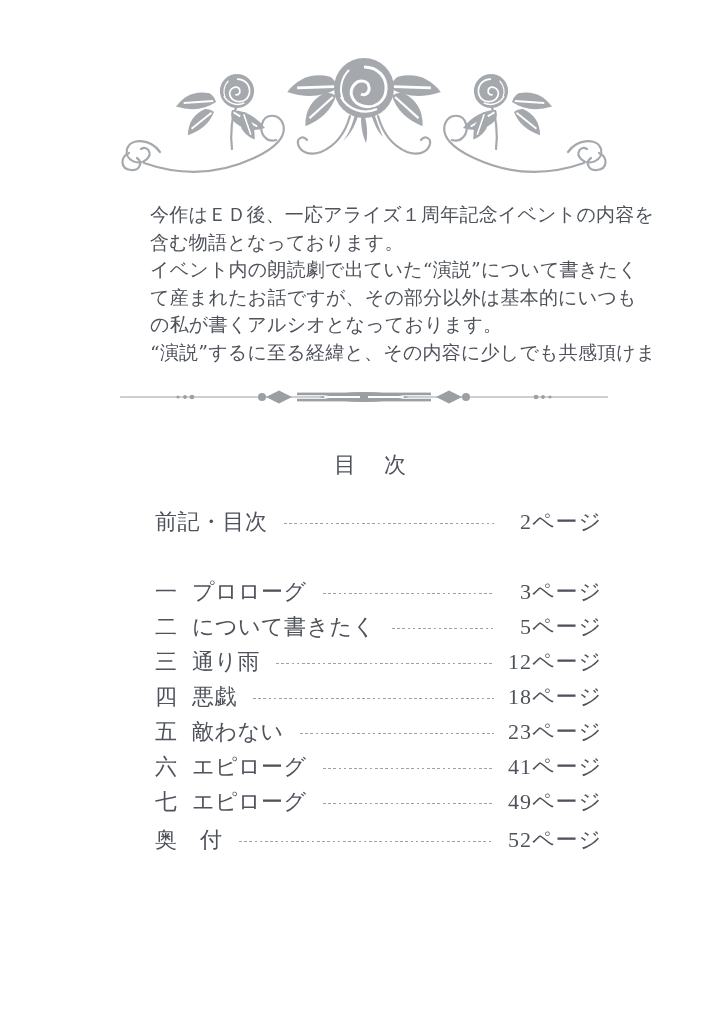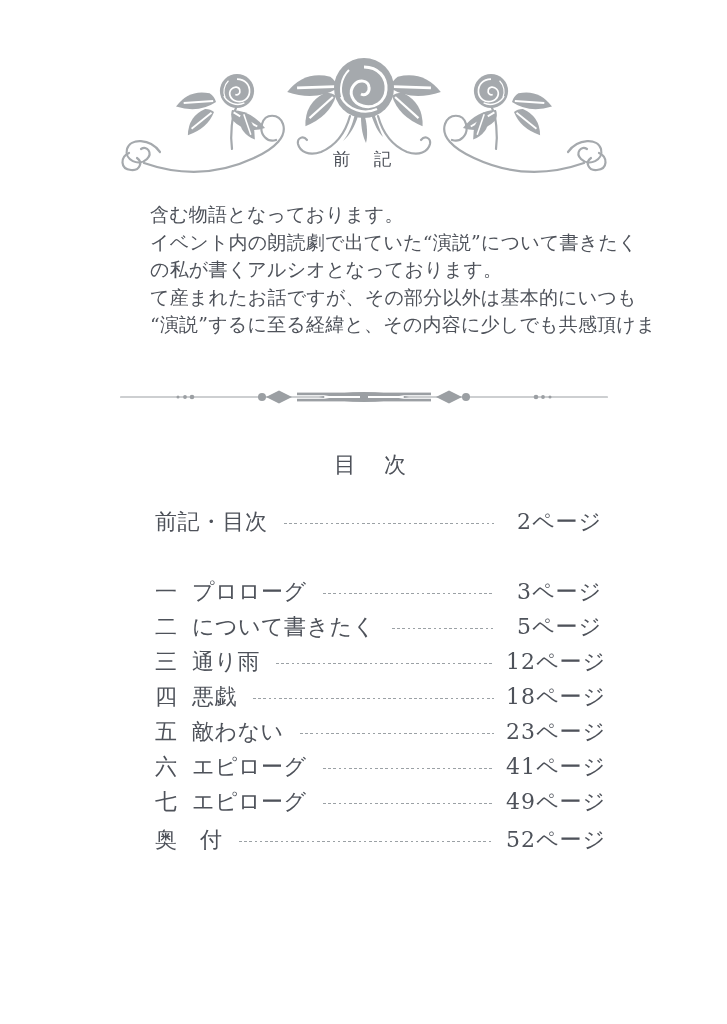--- a/index.html
+++ b/index.html
@@ -26,21 +26,21 @@
     font-size:22px; letter-spacing:3px;
   }
   .toc { position:absolute; left:155px; top:511px; width:447px; font-size:22px; }
   .toc-row { display:flex; align-items:center; height:22px; }
   .toc-num { flex:none; width:37px; }
   .toc-title { flex:none; white-space:nowrap; letter-spacing:0.5px; }
   .leader {
     flex:1 1 auto; height:1.4px; margin:3px 12px 0 16px;
     background:repeating-linear-gradient(90deg, var(--leader,#9aa0a4) 0 2.6px, transparent 2.6px 5.2px);
   }
-  .toc-page { flex:none; width:96px; text-align:right; letter-spacing:1px; white-space:nowrap; }
+  .toc-page { flex:none; width:96px; text-align:right; letter-spacing:1px; white-space:nowrap;font-family:Liberation Serif, serif; }
   .toc-front { margin-bottom:48px; }
   .toc-chapter { margin-bottom:13px; }
   .toc-back { margin-top:16px; }
 </style>
 </head>
 <body>
 
 <div class="page" style="--ornament: #a5a9ad; --divider: #9b9fa3; --leader: #9ba1a5; --text: #4e525a;">
 
   <svg class="ornament" viewBox="0 0 500 138" aria-hidden="true">
@@ -79,27 +79,27 @@
     <use href="#halfC"></use>
     <use href="#halfC" transform="translate(500 0) scale(-1 1)"></use>
     <g fill="currentColor">
       <path d="M241 64 C238 76 234 85 229 91 C236 85 241 76 244 66 Z"></path>
       <path d="M247 67 C247 78 249 87 252 93 C254 86 253 74 251 67 Z"></path>
       <path d="M257 64 C260 74 264 82 269 87 C265 78 262 69 260 63 Z"></path>
     </g>
     <use href="#rose" transform="translate(250 38)"></use>
   </svg>
 
-  <div class="preface-heading">前　記</div>
 
   <div class="preface-body">
+      <div>今作はＥＤ後、一応アライズ１周年記念イベントの内容を</div>
       <div>含む物語となっております。</div>
       <div>イベント内の朗読劇で出ていた“演説”について書きたく</div>
+      <div>て産まれたお話ですが、その部分以外は基本的にいつも</div>
       <div>の私が書くアルシオとなっております。</div>
-      <div>て産まれたお話ですが、その部分以外は基本的にいつも</div>
       <div>“演説”するに至る経緯と、その内容に少しでも共感頂けま</div>
     </div>
 
   <svg class="divider" viewBox="0 0 492 24" aria-hidden="true">
     <g fill="currentColor">
       <rect x="2" y="11.4" width="488" height="1.2" rx="0.6"></rect>
       <circle cx="60" cy="12" r="1.5"></circle>
         <circle cx="67" cy="12" r="1.9"></circle>
         <circle cx="74" cy="12" r="2.3"></circle>
       <circle cx="432" cy="12" r="1.5"></circle>

